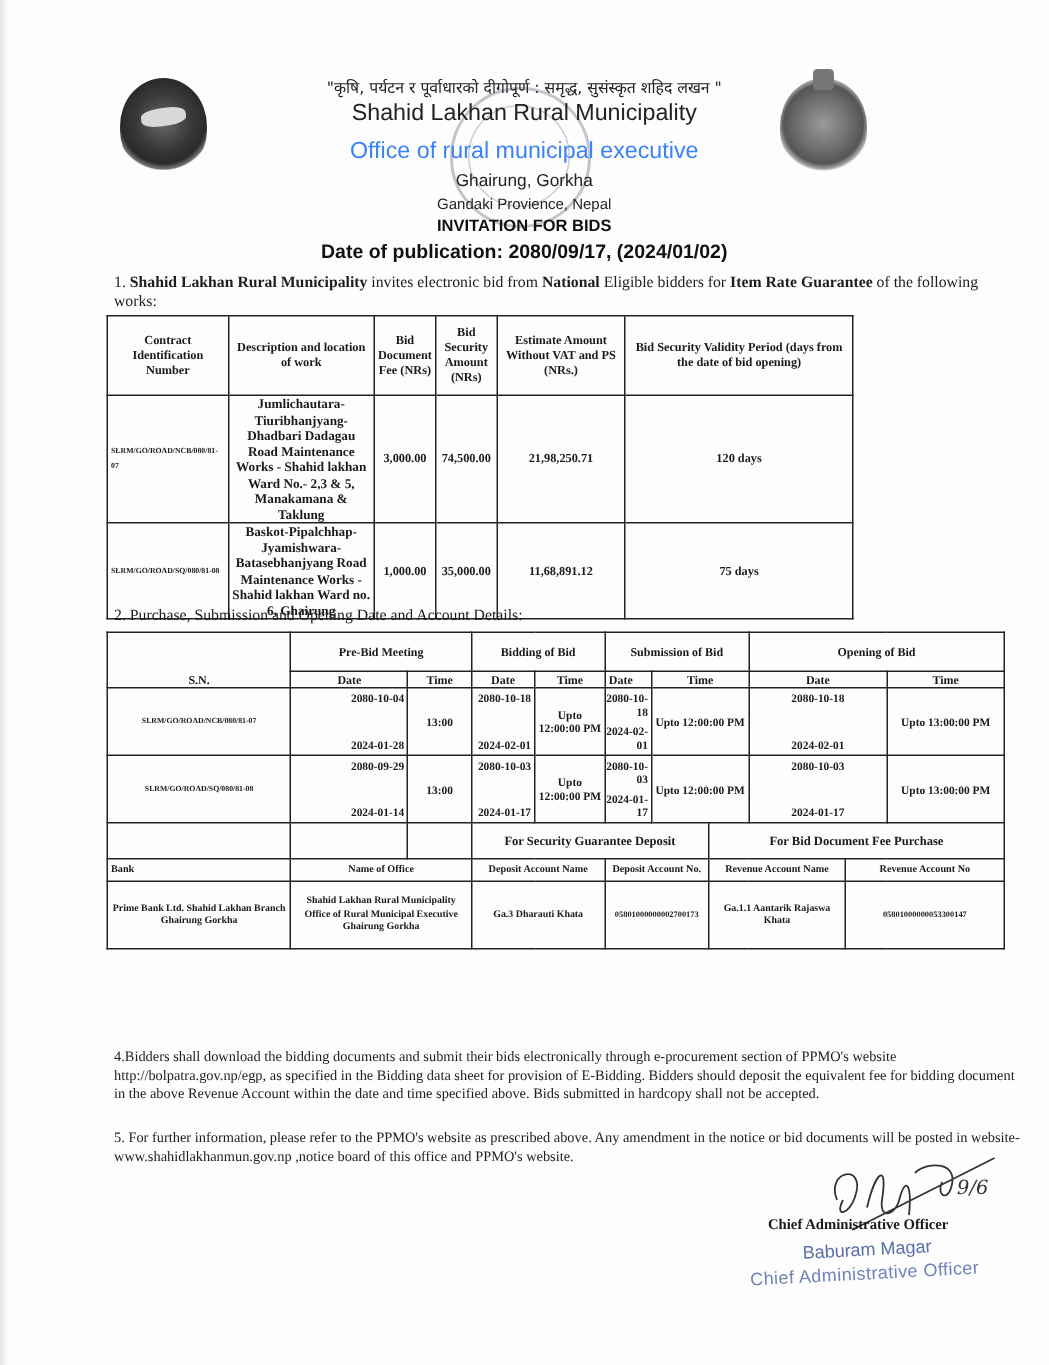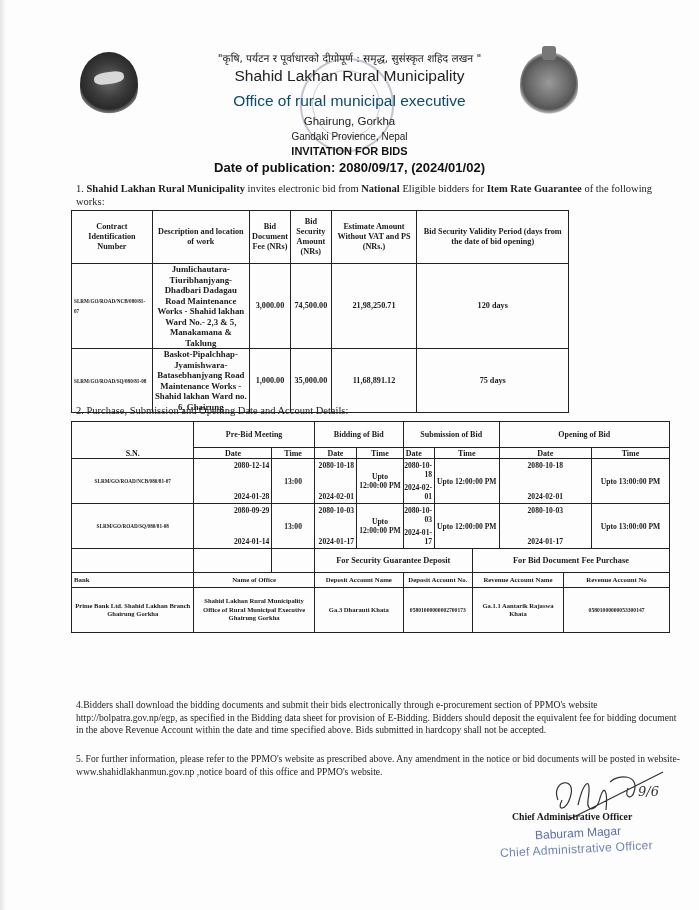--- a/index.html
+++ b/index.html
@@ -9,21 +9,21 @@
 
     .emblem { position: absolute; width: 58px; height: 64px; border-radius: 50% 50% 45% 45%; }
     .emblem-left { left: 80px; top: 52px; background: radial-gradient(circle at 50% 45%, #6b6b6b 0%, #3a3a3a 40%, #2a2a2a 62%, #777 70%, transparent 72%); }
     .emblem-left::after { content: ""; position: absolute; left: 14px; top: 20px; width: 30px; height: 12px; background: #d8d8d8; border-radius: 40%; transform: rotate(-8deg); }
     .emblem-right { left: 520px; top: 52px; background: radial-gradient(circle at 50% 48%, #9a9a9a 0%, #6e6e6e 40%, #555 60%, #aaa 68%, transparent 71%); }
     .emblem-right::after { content: ""; position: absolute; left: 22px; top: -6px; width: 14px; height: 14px; background: #777; border-radius: 3px; }
 
     .header { position: absolute; left: 0; top: 0; width: 699px; text-align: center; font-family: "DejaVu Sans", sans-serif; }
     .motto { position: absolute; top: 51px; left: 0; width: 699px; font-size: 10.5px; color: #222; }
     .muni { position: absolute; top: 67px; left: 0; width: 699px; font-size: 15.5px; color: #222; font-family: "Liberation Sans", sans-serif; }
-    .office { position: absolute; top: 92px; left: 0; width: 699px; font-size: 15.5px; color: #0c4a6e; font-family: "Liberation Sans", sans-serif; }
+    .office { position: absolute; top: 92px; left: 0; width: 699px; font-size: 15.5px; color: #3b82f6; font-family: "Liberation Sans", sans-serif; }
     .place { position: absolute; top: 115px; left: 0; width: 699px; font-size: 11.5px; color: #222; font-family: "Liberation Sans", sans-serif; }
     .province { position: absolute; top: 131px; left: 0; width: 699px; font-size: 10px; color: #222; font-family: "Liberation Sans", sans-serif; }
     .ifb { position: absolute; top: 145px; left: 0; width: 699px; font-size: 11px; font-weight: bold; color: #111; font-family: "Liberation Sans", sans-serif; }
     .pubdate { position: absolute; top: 160px; left: 0; width: 699px; font-size: 13px; font-weight: bold; color: #111; font-family: "Liberation Sans", sans-serif; }
 
     .stamp { position: absolute; left: 300px; top: 58px; width: 90px; height: 90px; border: 2px solid rgba(90,90,120,0.35); border-radius: 50%; }
     .stamp::before { content: ""; position: absolute; left: 10px; top: 10px; width: 66px; height: 66px; border: 1px solid rgba(90,90,120,0.3); border-radius: 50%; }
 
     .para { position: absolute; left: 76px; width: 600px; font-size: 10.5px; line-height: 13px; color: #1d1d1d; }
     .p1 { top: 182px; }
@@ -154,21 +154,21 @@
       <td class="sub">Time</td>
       <td class="sub left">Date</td>
       <td class="sub" colspan="2">Time</td>
       <td class="sub" colspan="2">Date</td>
       <td class="sub">Time</td>
     </tr>
 
     <tr>
       <td class="tiny">SLRM/GO/ROAD/NCB/080/81-07</td>
       <td class="datecell">
-            <span class="d1">2080-12-14</span>
+            <span class="d1">2080-10-04</span>
             <span class="d2">2024-01-28</span>
           </td>
       <td>13:00</td>
       <td class="datecell">
             <span class="d1">2080-10-18</span>
             <span class="d2">2024-02-01</span>
           </td>
       <td>Upto 12:00:00 PM</td>
       <td class="datecell">
             <span class="d1">2080-10-18</span>

